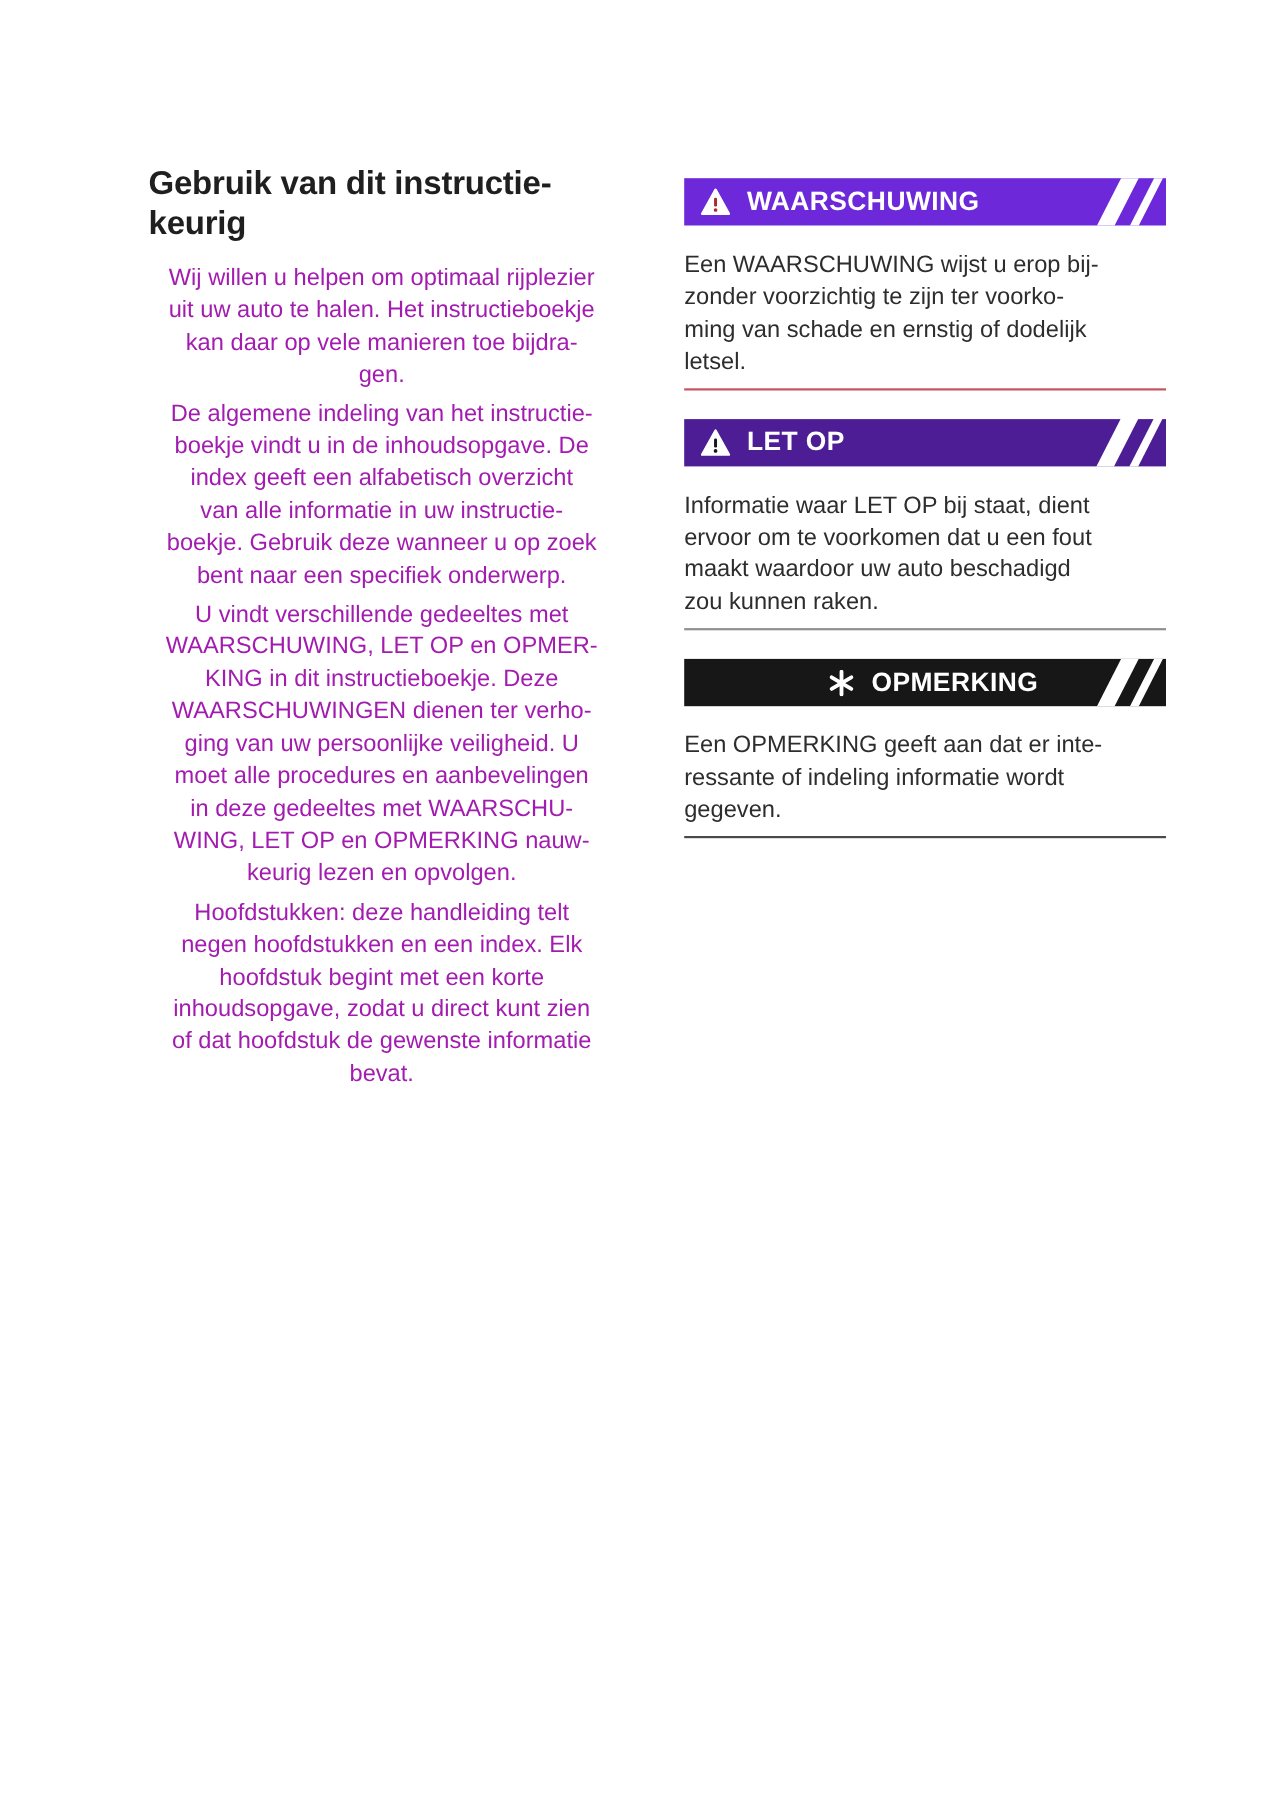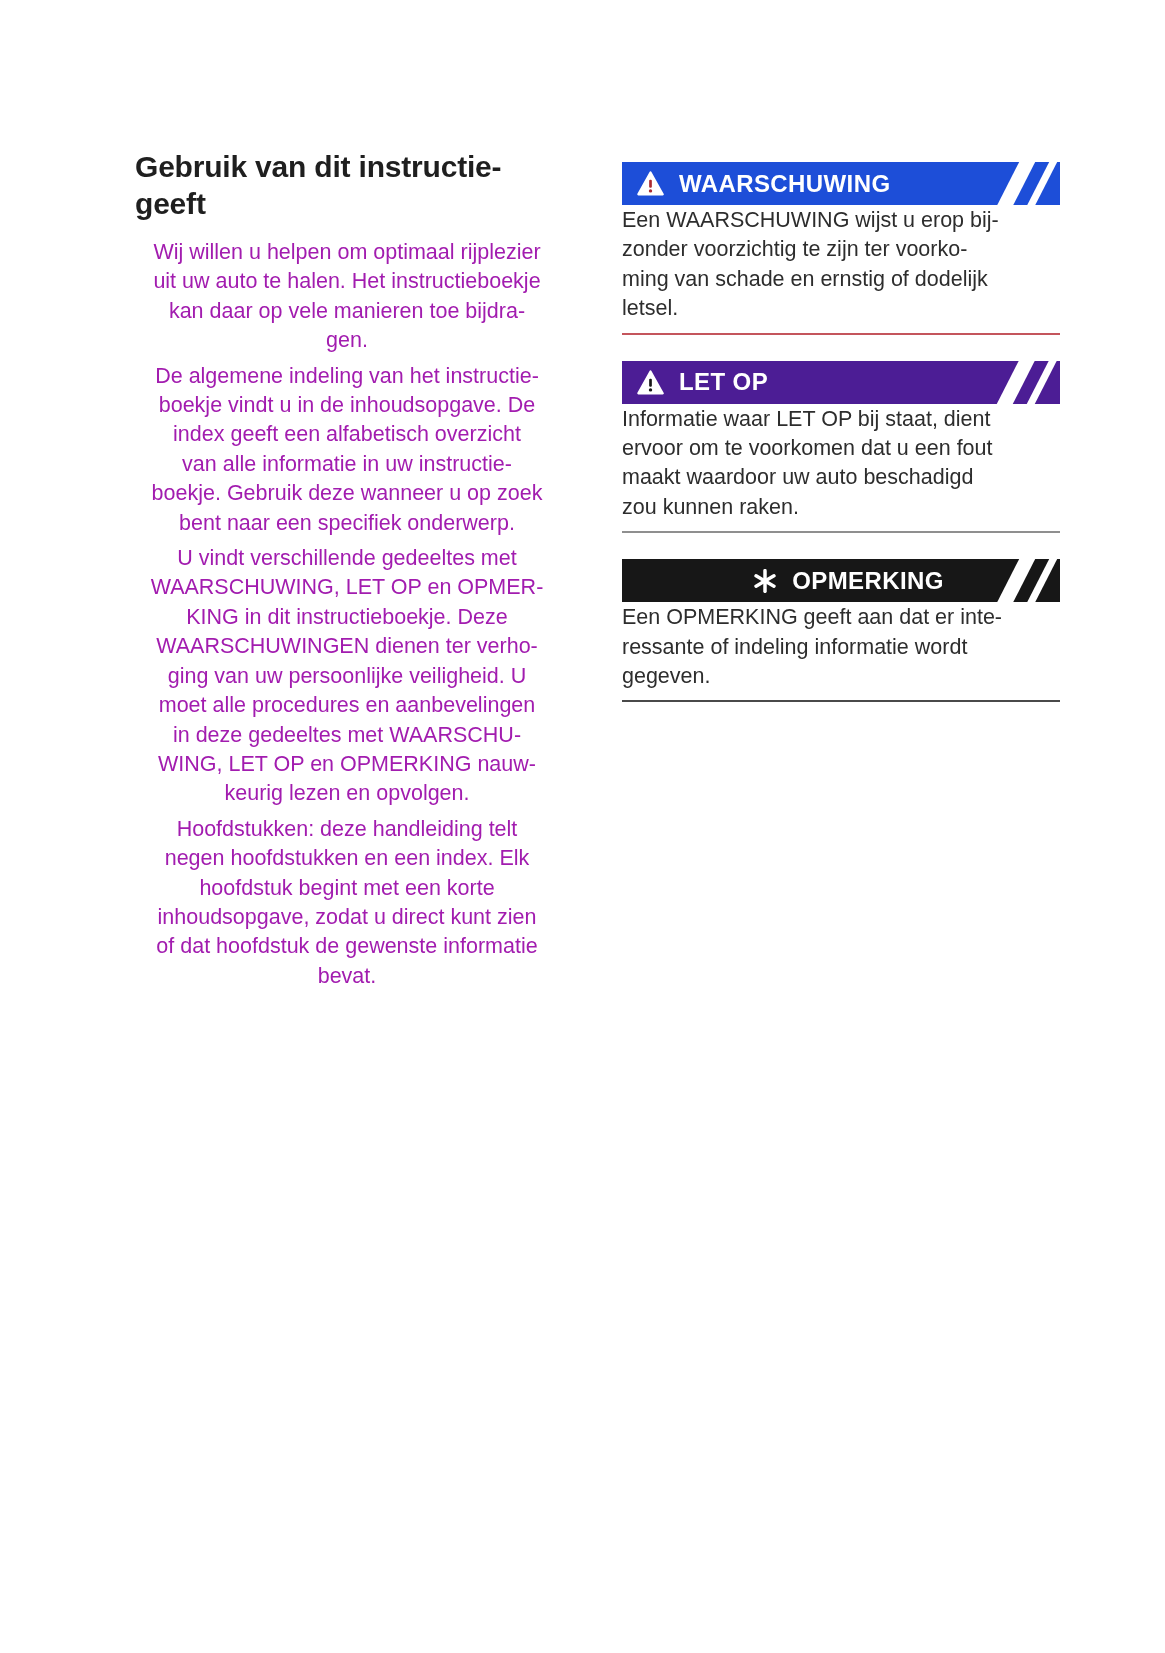--- a/index.html
+++ b/index.html
@@ -68,40 +68,40 @@
     position: absolute;
     top: -15%;
     height: 130%;
     background: #ffffff;
     transform: skewX(-27deg);
   }
   .stripe-thick { width: 16px; right: 36px; }
   .stripe-thin  { width: 8px;  right: 14px; }
 
   .notice-body {
-    padding-top: 1px;
+    padding-top: 21px;
     font-size: 21.5px;
     line-height: 29.4px;
     color: #2d2d2d;
     white-space: pre-line;
   }
   .notice-rule {
     margin-top: 9px;
     border: none;
     border-top: 2px solid #999;
   }
 </style>
 </head>
 <body>
 
 <div class="page">
 
   <div class="left-col">
     <h1 class="page-heading">Gebruik van dit instructie-
-geeft</h1>
+keurig</h1>
     <p class="body-par">Wij willen u helpen om optimaal rijplezier
 uit uw auto te halen. Het instructieboekje
 kan daar op vele manieren toe bijdra-
 gen.</p>
     <p class="body-par">De algemene indeling van het instructie-
 boekje vindt u in de inhoudsopgave. De
 index geeft een alfabetisch overzicht
 van alle informatie in uw instructie-
 boekje. Gebruik deze wanneer u op zoek
 bent naar een specifiek onderwerp.</p>
@@ -118,21 +118,21 @@
 negen hoofdstukken en een index. Elk
 hoofdstuk begint met een korte
 inhoudsopgave, zodat u direct kunt zien
 of dat hoofdstuk de gewenste informatie
 bevat.</p>
   </div>
 
   <div class="right-col">
 
     <div class="notice-box">
-      <div class="banner" style="background-color: #1d4ed8;">
+      <div class="banner" style="background-color: #6d28d9;">
         <span class="banner-icon">
           <svg width="27" height="25" viewBox="0 0 24 22">
             <path d="M12 1.2 L22.8 20.6 H1.2 Z" fill="#ffffff" stroke="#ffffff" stroke-width="2" stroke-linejoin="round"></path>
             <rect x="10.8" y="7.6" width="2.4" height="7.2" rx="1" fill="#ab2a32"></rect>
             <circle cx="12" cy="17.6" r="1.5" fill="#ab2a32"></circle>
           </svg>
         </span>
         <span class="banner-label">WAARSCHUWING</span>
         <span class="stripe stripe-thick"></span>
         <span class="stripe stripe-thin"></span>

